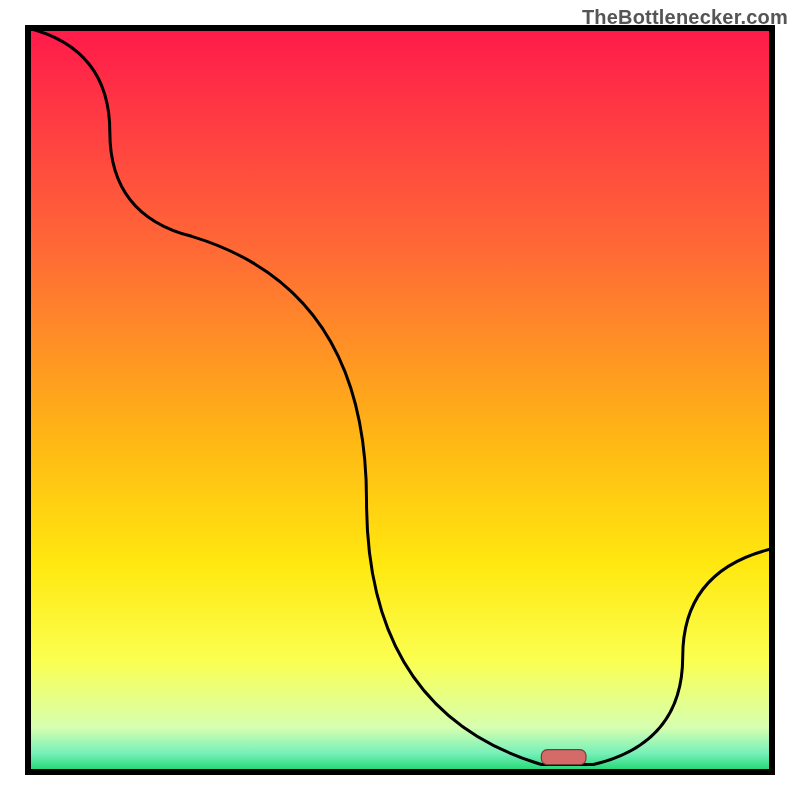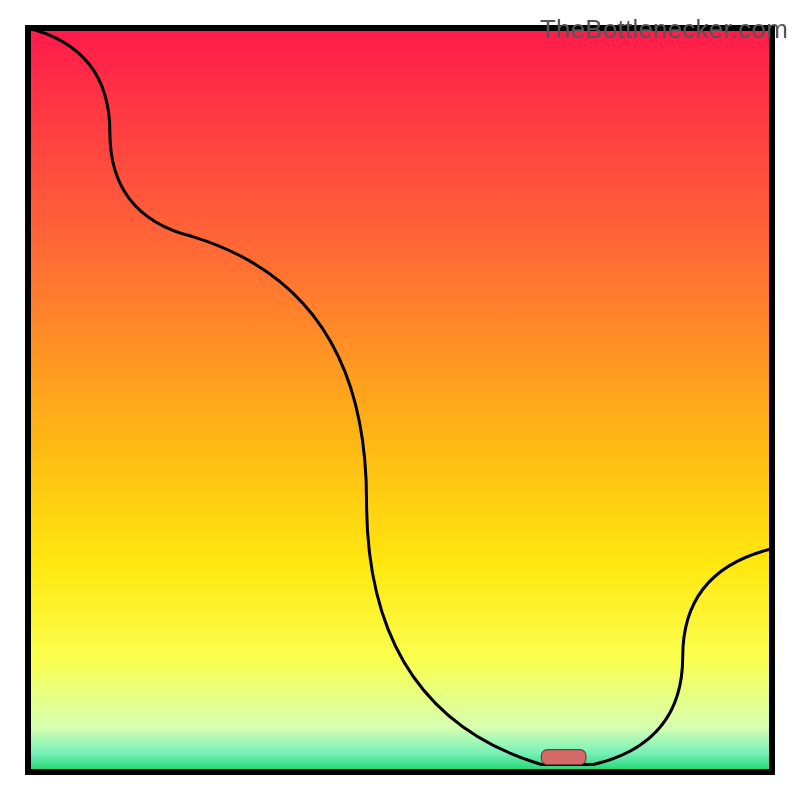--- a/index.html
+++ b/index.html
@@ -13,26 +13,26 @@
   }
   .chart-frame {
     position: absolute;
     left: 0;
     top: 0;
     width: 800px;
     height: 800px;
   }
   .watermark {
     position: absolute;
-    top: 14px;
+    top: 6px;
     right: 12px;
     color: #555;
-    font-size: 26px;
+    font-size: 20px;
     letter-spacing: 0.2px;
-    font-weight: 400;
+    font-weight: 700;
   }
 </style>
 </head>
 <body>
 
 <svg class="chart-frame" viewBox="0 0 800 800">
   <defs>
     <linearGradient id="bg-grad" x1="0" y1="0" x2="0" y2="1">
         <stop offset="0%" stop-color="#ff1a4b"></stop>
         <stop offset="30%" stop-color="#ff6a36"></stop>

